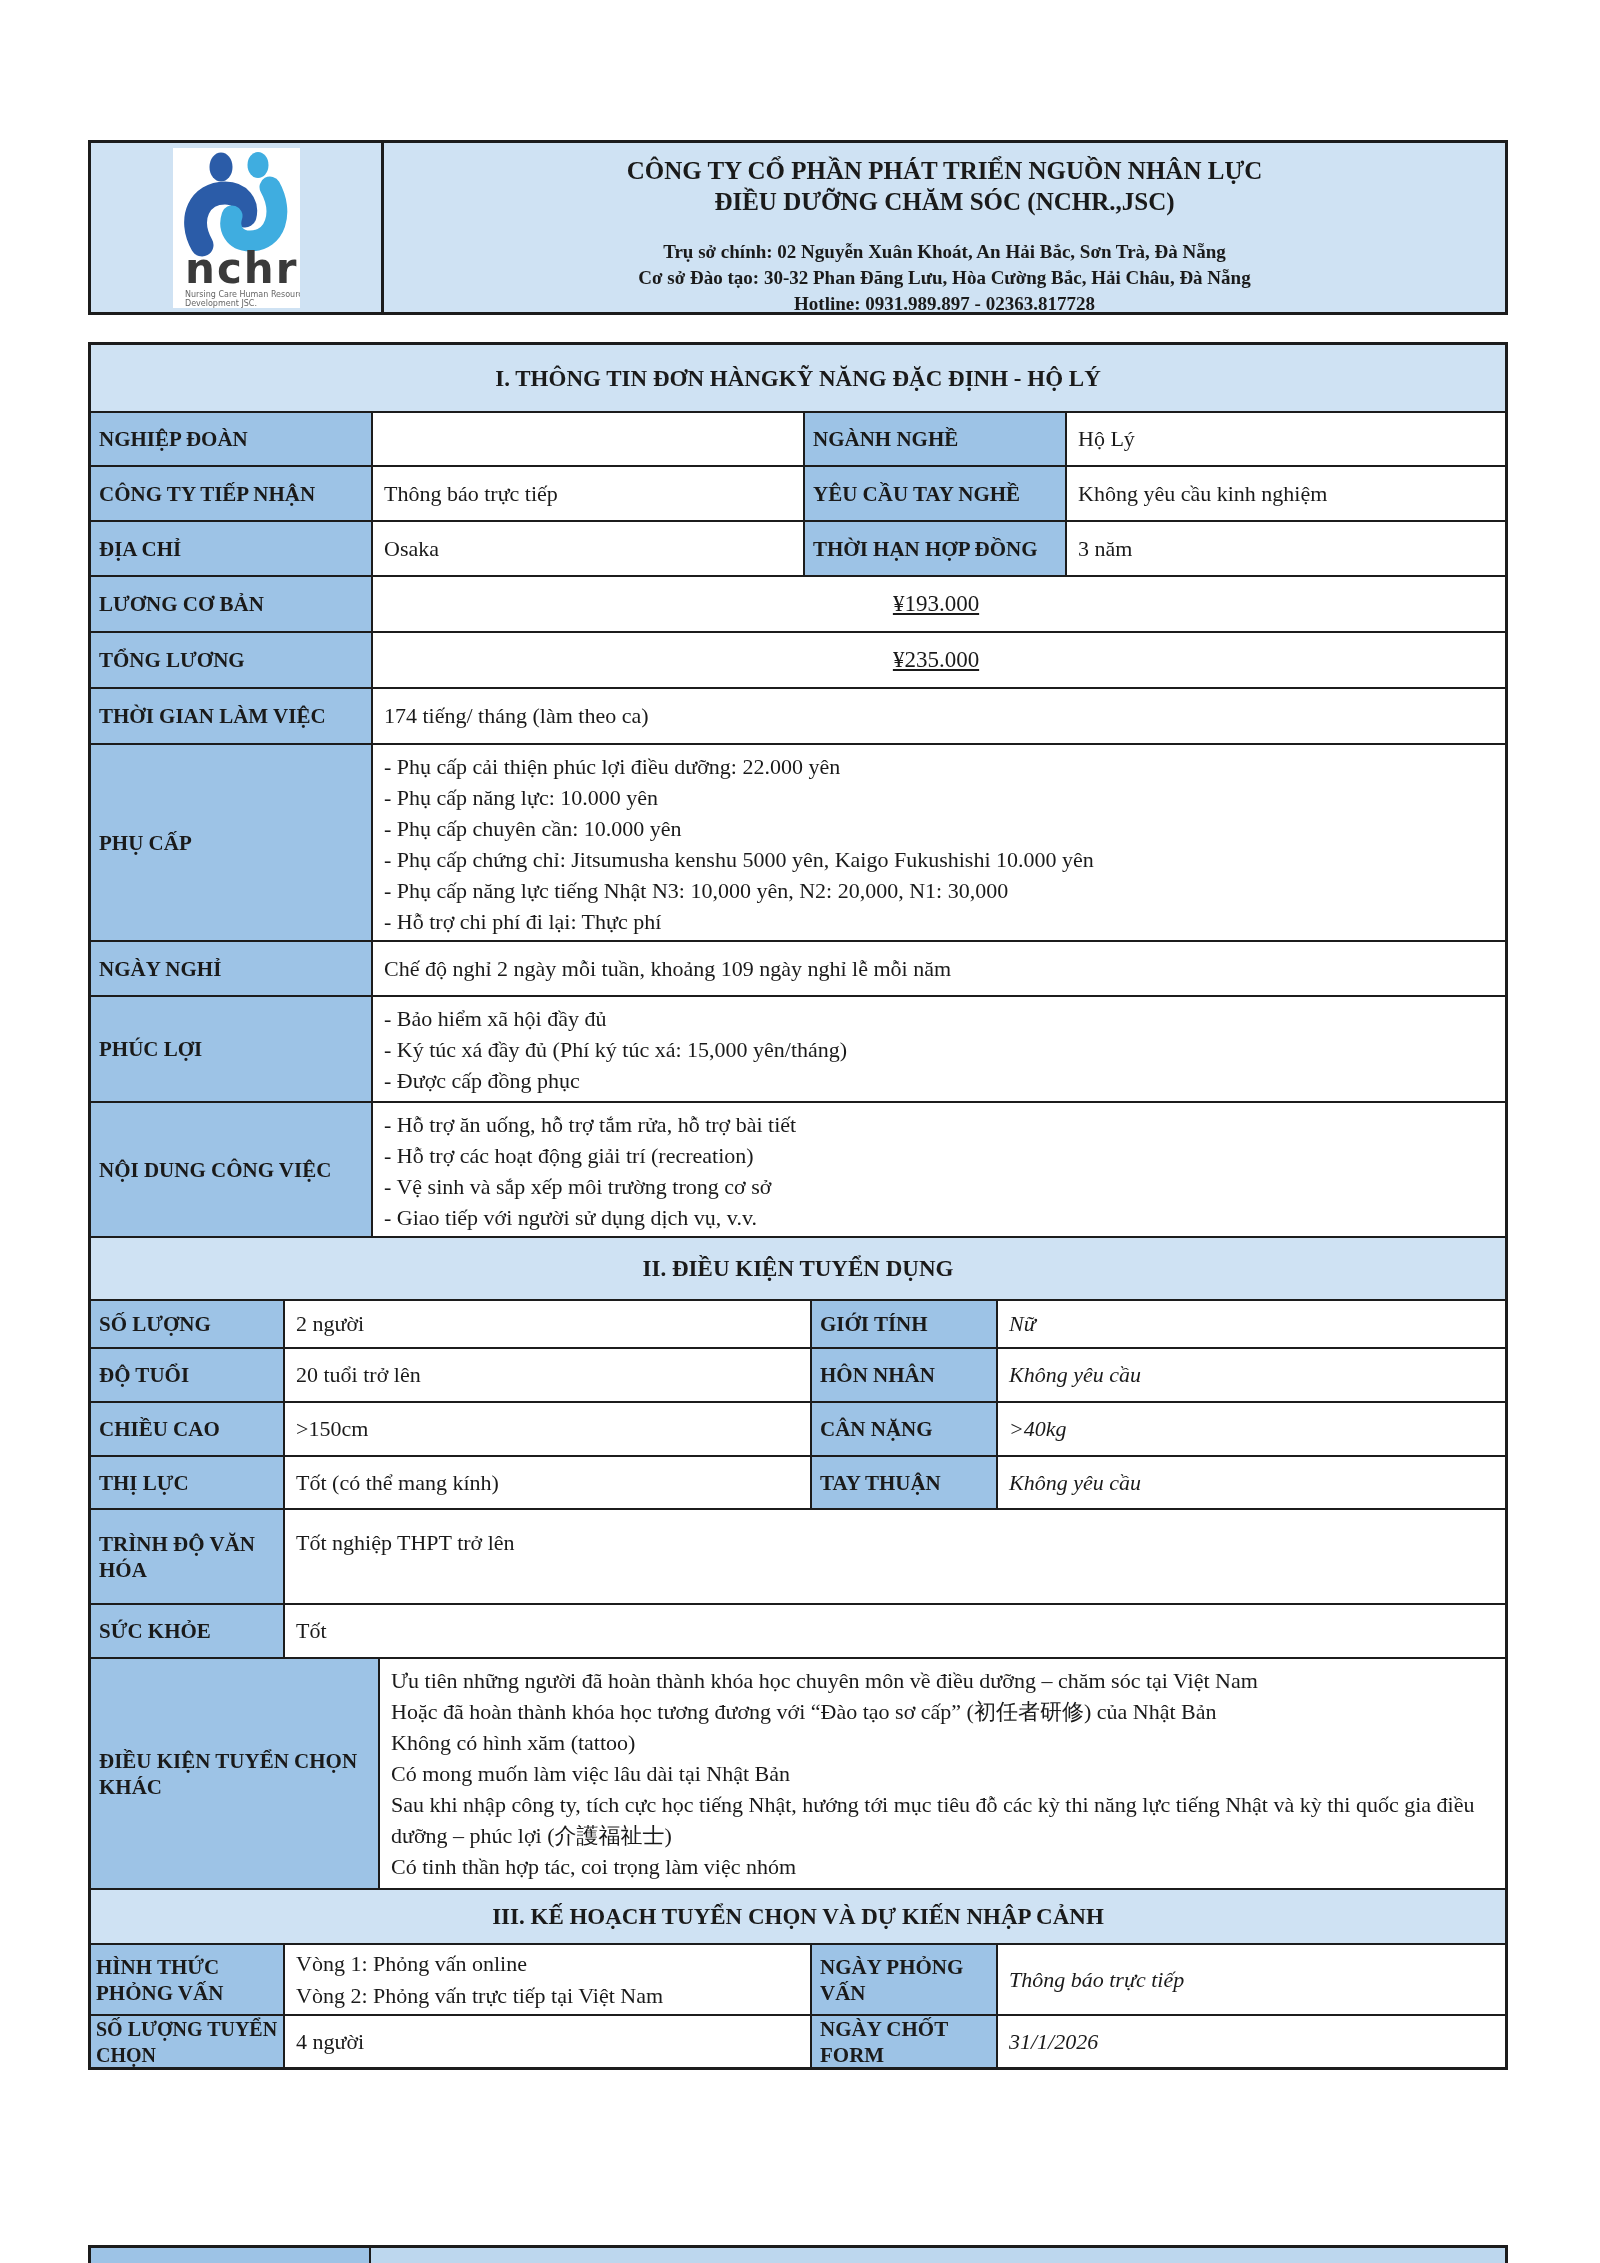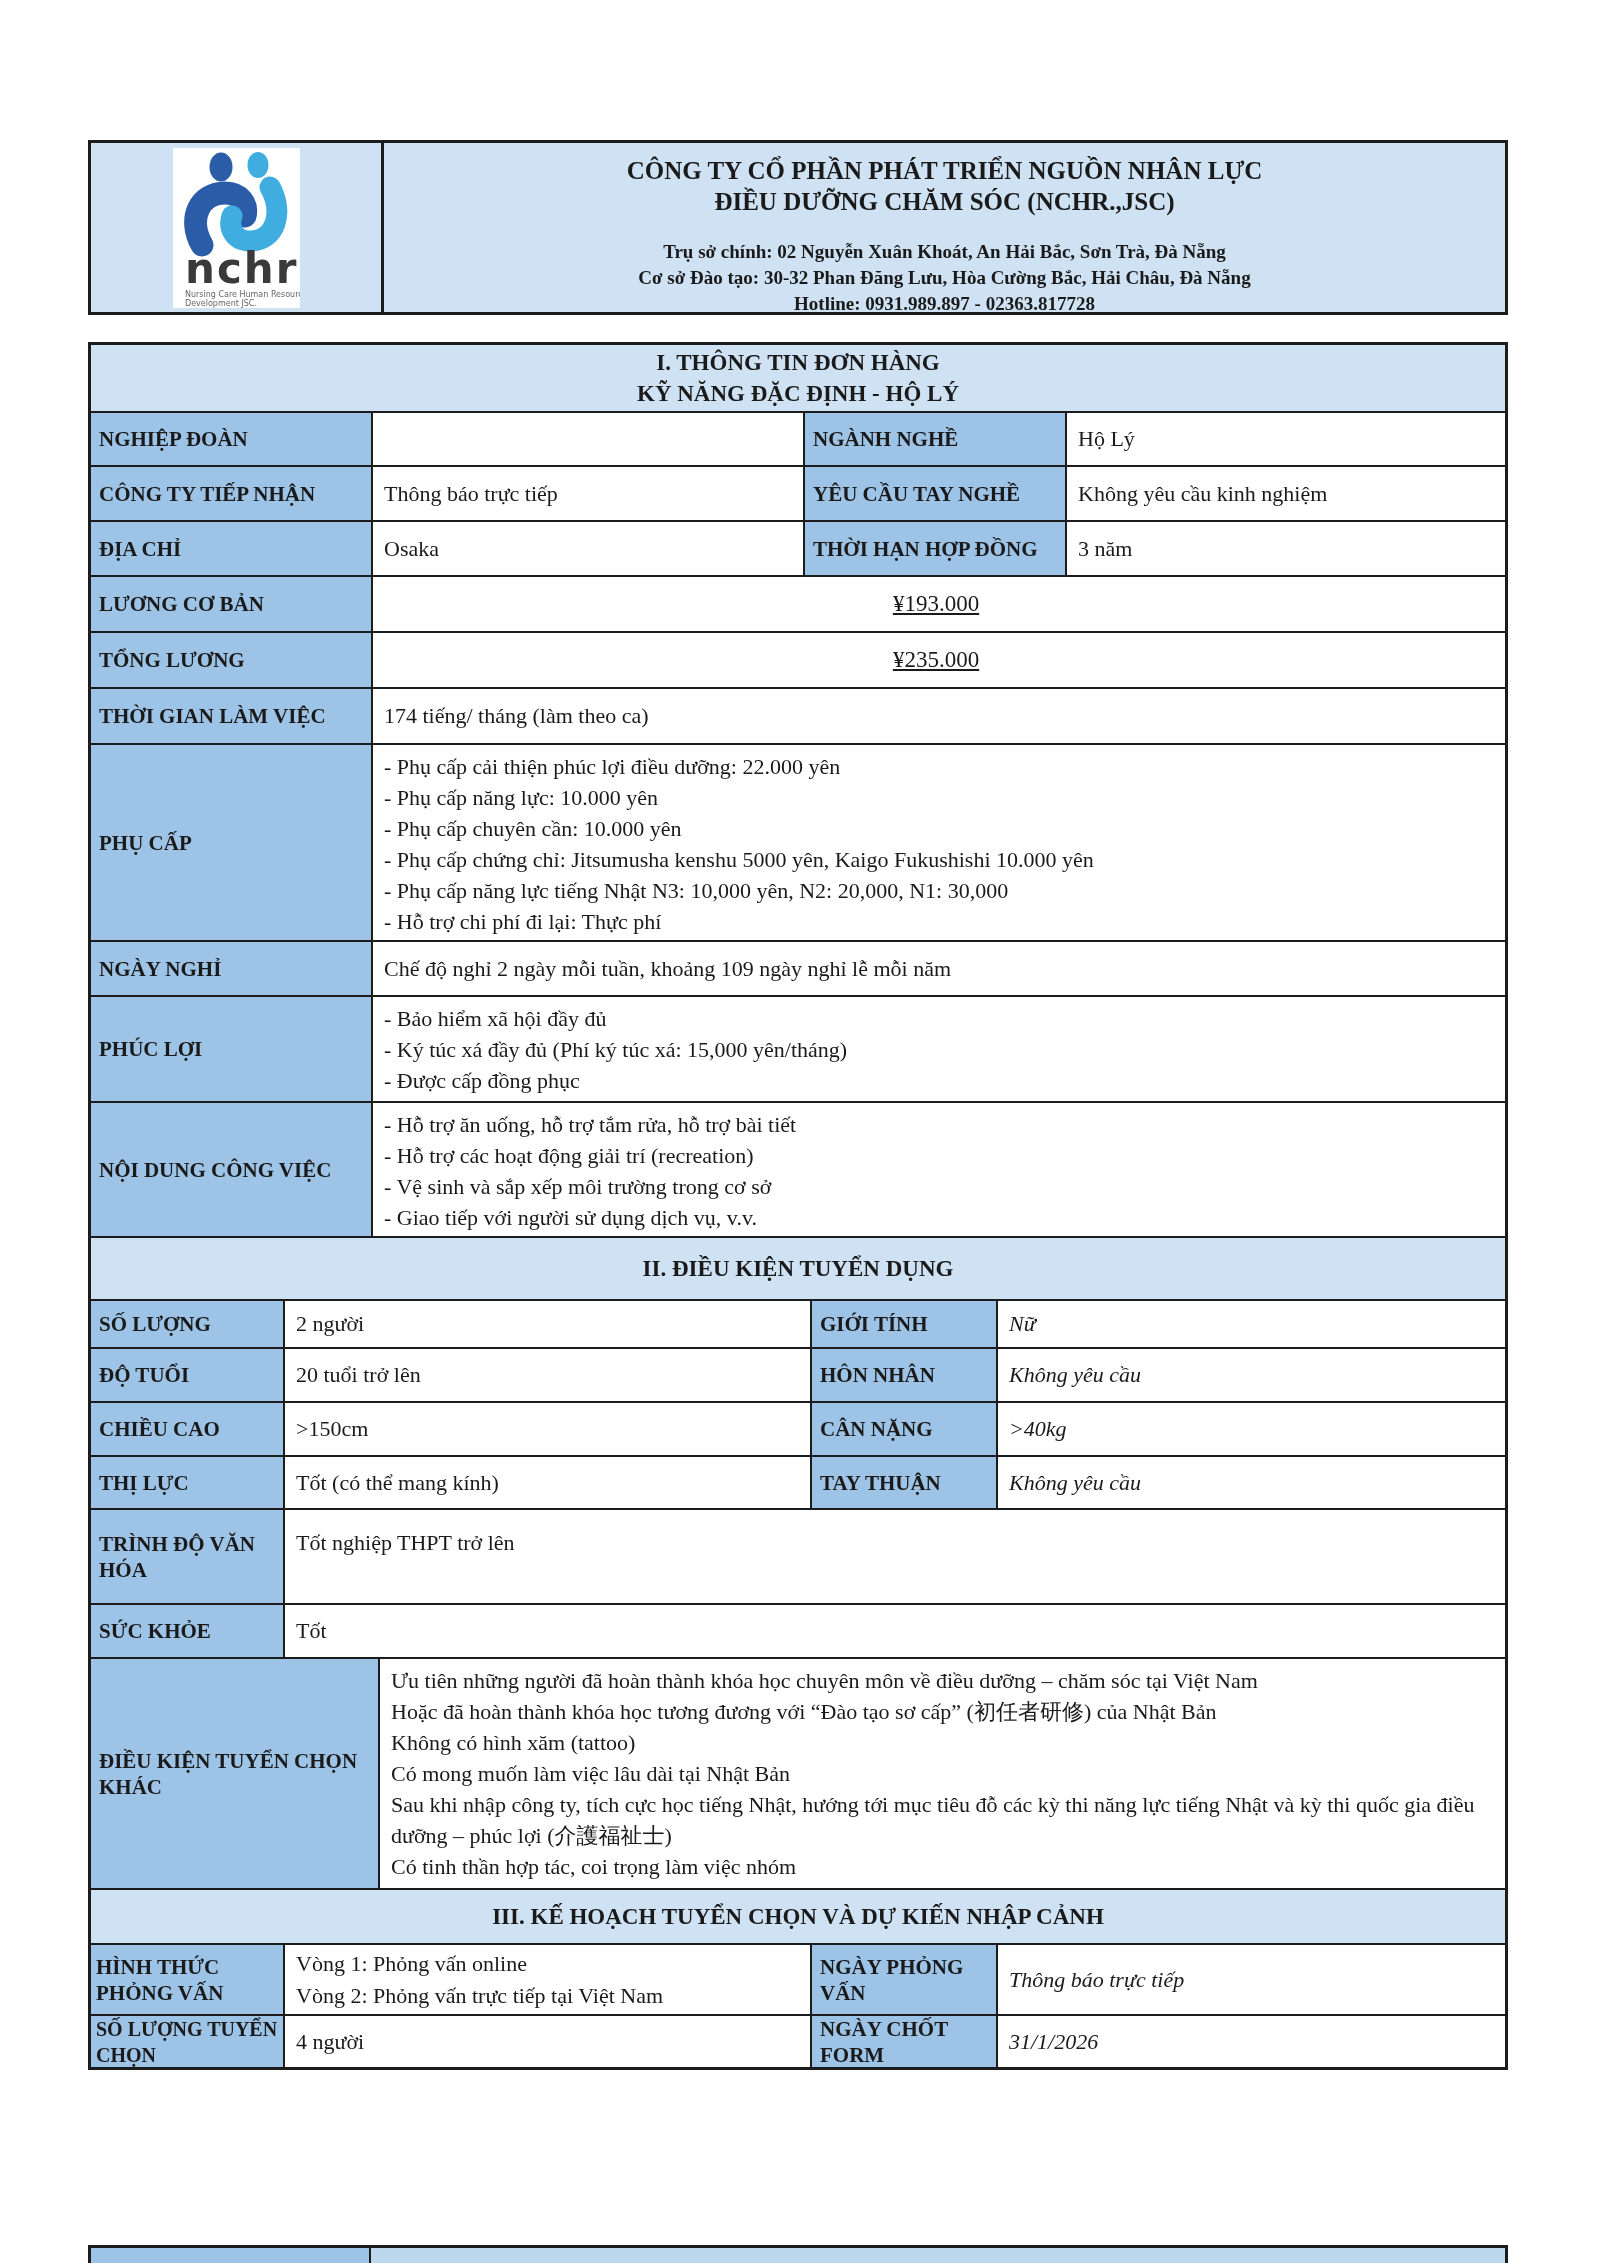--- a/index.html
+++ b/index.html
@@ -16,21 +16,21 @@
   .addr-block { margin-top: 22px; }
   .addr-line { font-size: 19px; font-weight: bold; line-height: 26px; }
 
   
   .main-table { position: absolute; left: 88px; top: 342px; width: 1420px; border: 3px solid #1c1c1c; background: #fff; }
   .tr { display: flex; border-top: 2px solid #1c1c1c; }
   .tr:first-child { border-top: none; }
   .td { border-left: 2px solid #1c1c1c; min-height: 100%; }
   .td:first-child { border-left: none; }
 
-  .sec-title { width: 100%; background: #cfe2f3; display: flex; flex-direction: column; align-items: center;
+  .sec-title { width: 100%; background: #cfe2f3; display: flex; flex-direction: row; align-items: center;
     justify-content: center; font-weight: bold; font-size: 23px; line-height: 31px; text-align: left; }
 
   .lbl { background: #9dc3e6; font-weight: bold; font-size: 21px; display: flex; align-items: center;
     padding-left: 8px; padding-right: 4px; line-height: 26px; }
   .val { font-size: 22px; display: flex; align-items: center; padding-left: 11px; padding-right: 6px; }
   .val.center { justify-content: center; padding-left: 0; font-size: 23px; text-decoration: underline; }
   .val.lines { display: block; padding-top: 6px; }
   .line { line-height: 31px; }
 
   

